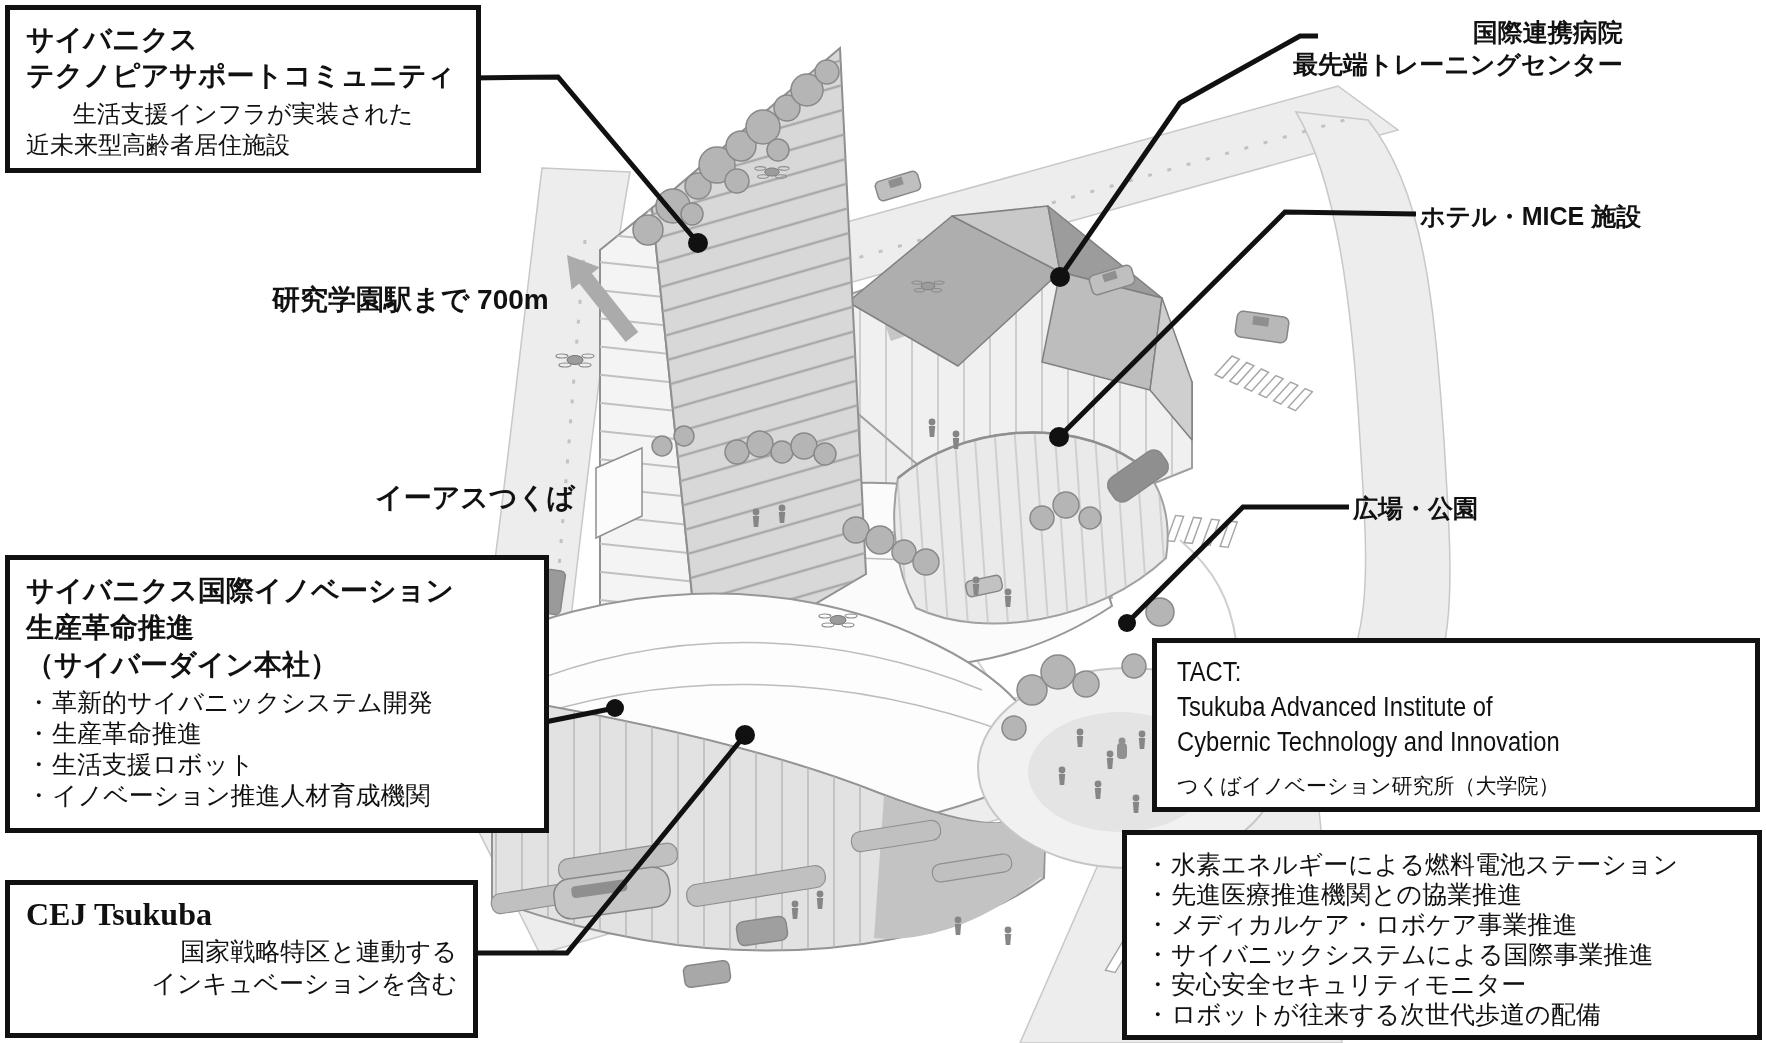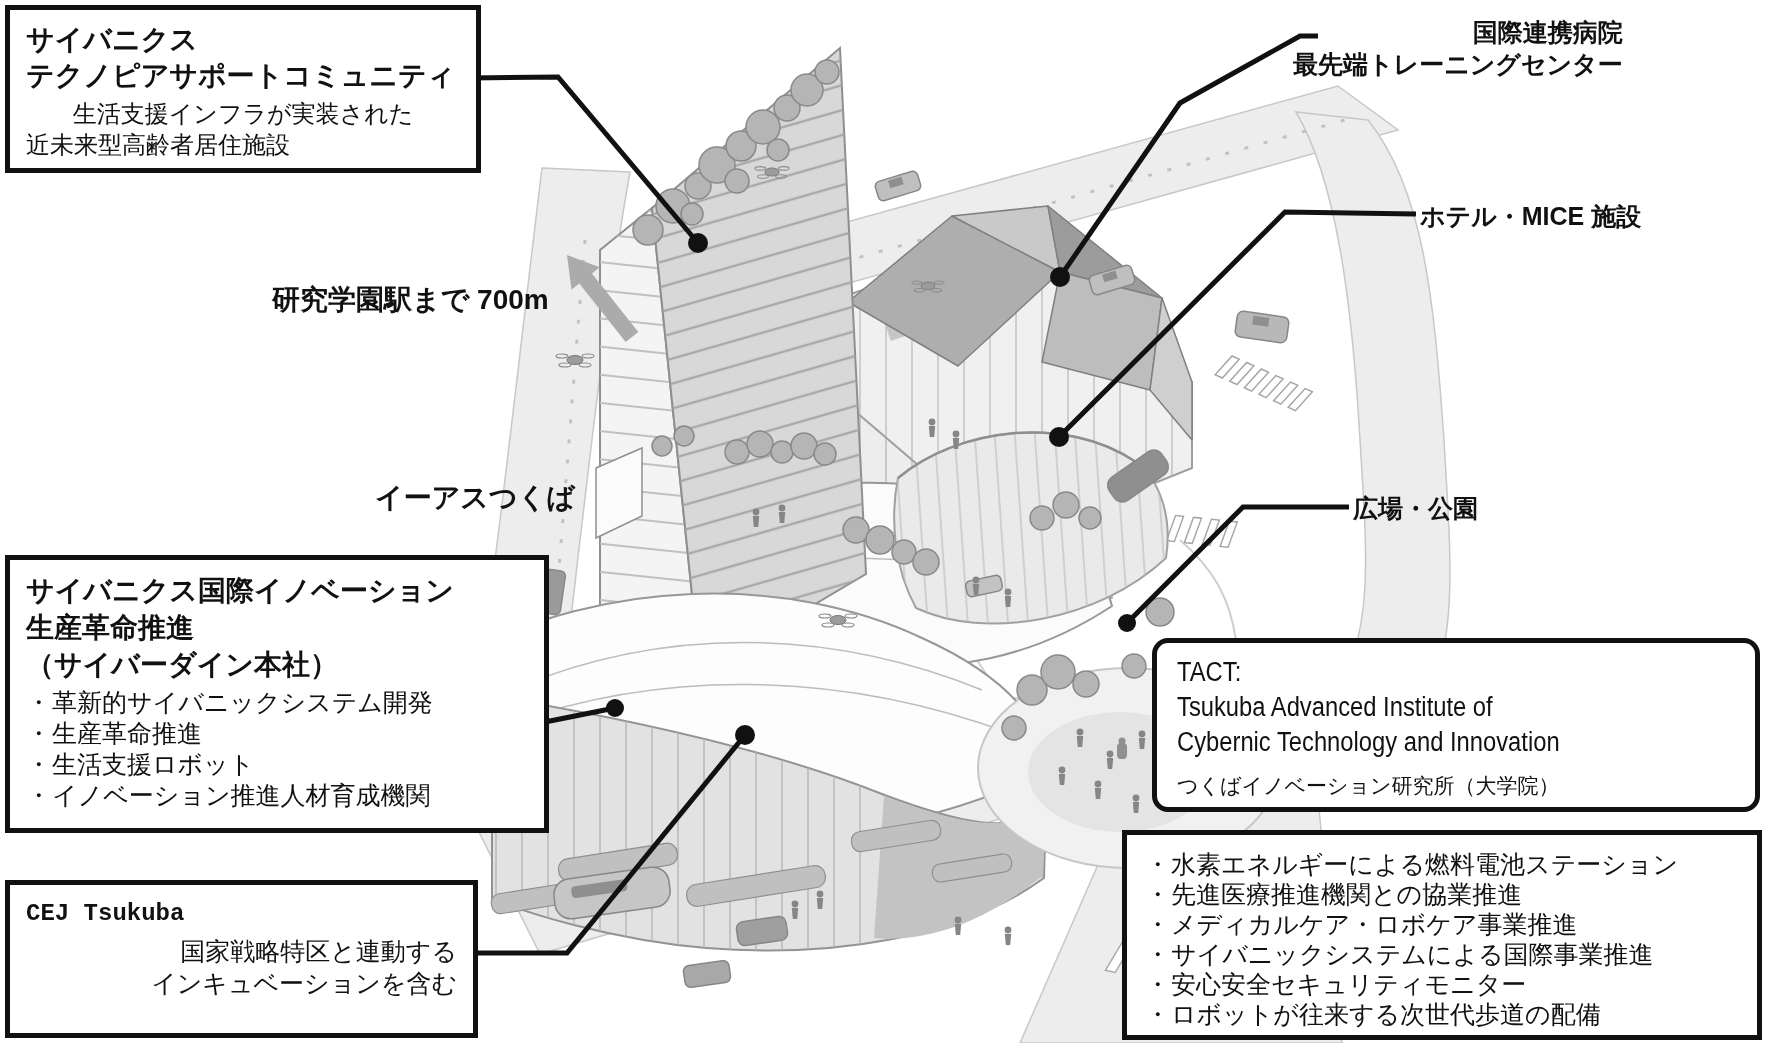--- a/index.html
+++ b/index.html
@@ -14,23 +14,23 @@
     position:absolute; z-index:3; background:#ffffff; border:5px solid #111111;
     box-sizing:border-box; padding:12px 16px;
   }
   .callout .t  { display:block; font-weight:bold; font-size:28px; line-height:36px; white-space:nowrap; }
   .callout .b  { display:block; font-size:24px; line-height:31px; white-space:nowrap; }
   .bullets { margin-top:4px; }
   .brow { display:flex; align-items:flex-start; font-size:25px; line-height:31px; white-space:nowrap; }
   .brow .bl { flex:none; width:26px; }
   .flabel { position:absolute; z-index:3; font-weight:bold; font-size:25px; line-height:32px; white-space:nowrap; }
   .flabel.big { font-size:28px;margin-top:36px; }
-  #cej-box .t { font-size:24px; line-height:42px; font-family:Liberation Mono, monospace; }
+  #cej-box .t { font-size:32px; line-height:42px; font-family:Liberation Serif, serif; }
   #cej-box .b { font-size:25px; line-height:32px;text-align:right; }
-  #tact-box { padding:12px 20px;border-radius:16px; }
+  #tact-box { padding:12px 20px; }
   #tact-box .en { display:block; font-weight:normal; font-size:27px; line-height:35px; white-space:nowrap;
                   transform:scaleX(0.88); transform-origin:left center; }
   #tact-box .jp { display:block; font-size:21px; line-height:32px; margin-top:10px; white-space:nowrap; }
   #features-box { padding:14px 18px; }
   #features-box .brow { font-size:25px; line-height:30px; }
   #innovation-box .t { font-size:28px; line-height:37px; }
 </style>
 </head>
 <body>
 

